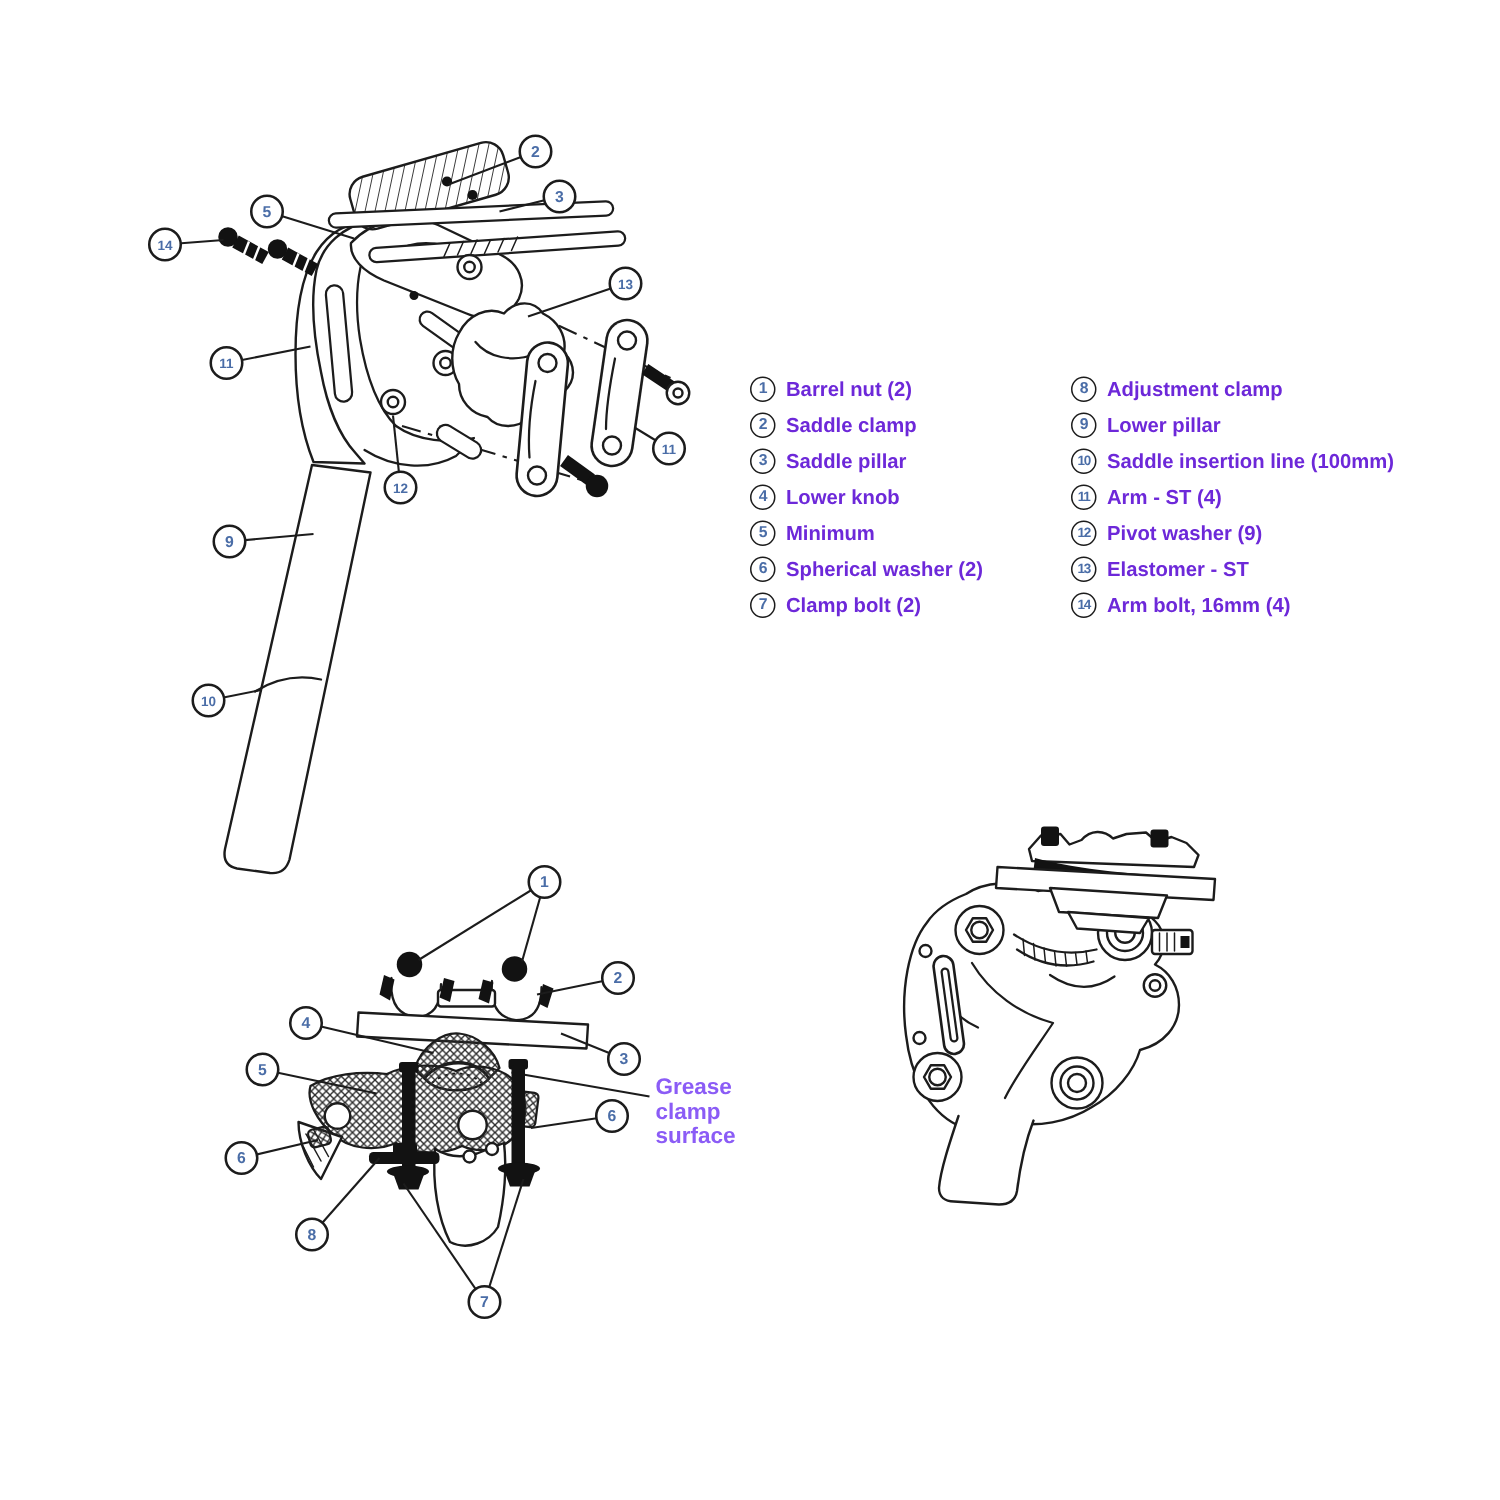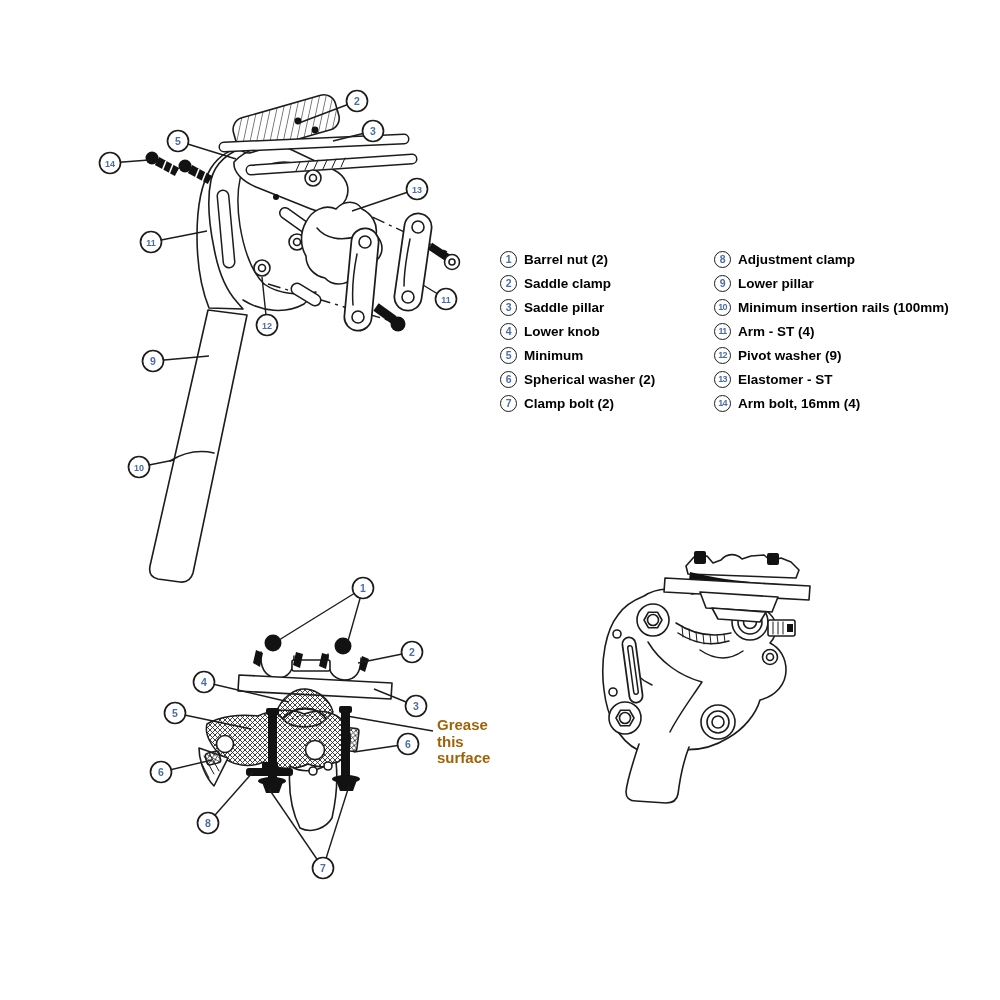--- a/index.html
+++ b/index.html
@@ -15,24 +15,24 @@
   .hatch{fill:url(#xh);stroke:#1c1c1c;stroke-width:1.5;stroke-linejoin:round;}
   .stripe{fill:url(#stripes);stroke:#1c1c1c;stroke-width:1.6;stroke-linejoin:round;}
   .dashdot{fill:none;stroke:#1c1c1c;stroke-width:1.4;stroke-dasharray:13 5 3 5;}
   .dots{fill:none;stroke:#1c1c1c;stroke-width:1.3;stroke-dasharray:2 3;}
   
   .legend-col{position:absolute;display:flex;flex-direction:column;}
   .lrow{display:flex;align-items:center;height:18px;margin-bottom:6px;}
   .lnum{flex:0 0 auto;width:17px;height:17px;border-radius:50%;border:1.6px solid #1c1c1c;
         color:#4a6da7;font-size:10.5px;font-weight:bold;display:flex;align-items:center;
         justify-content:center;box-sizing:border-box;letter-spacing:-0.5px;background:#fff;}
-  .llabel{margin-left:7px;font-size:13.5px;font-weight:bold;color:#000000;white-space:nowrap;}
+  .llabel{margin-left:7px;font-size:13.5px;font-weight:bold;color:#6d28d9;white-space:nowrap;}
   
   .grease{position:absolute;left:437px;top:717px;font-size:15px;font-weight:bold;
-          color:#a16207;line-height:16.5px;}
+          color:#8b5cf6;line-height:16.5px;}
 </style>
 </head>
 <body>
 
 <div class="page">
 
 <svg id="diagram" width="1000" height="1000" viewBox="0 0 1000 1000">
   <defs>
     <pattern id="xh" width="5" height="5" patternUnits="userSpaceOnUse">
       <path d="M0,0 L5,5 M5,0 L0,5" stroke="#2a2a2a" stroke-width="0.9"></path>
@@ -404,21 +404,21 @@
   <div class="lrow">
         <span class="lnum">8</span>
         <span class="llabel">Adjustment clamp</span>
       </div>
   <div class="lrow">
         <span class="lnum">9</span>
         <span class="llabel">Lower pillar</span>
       </div>
   <div class="lrow">
         <span class="lnum" style="font-size: 9px; letter-spacing: -0.8px;">10</span>
-        <span class="llabel">Minimum insertion rails (100mm)</span>
+        <span class="llabel">Saddle insertion line (100mm)</span>
       </div>
   <div class="lrow">
         <span class="lnum" style="font-size: 9px; letter-spacing: -0.8px;">11</span>
         <span class="llabel">Arm - ST (4)</span>
       </div>
   <div class="lrow">
         <span class="lnum" style="font-size: 9px; letter-spacing: -0.8px;">12</span>
         <span class="llabel">Pivot washer (9)</span>
       </div>
   <div class="lrow">
@@ -426,17 +426,17 @@
         <span class="llabel">Elastomer - ST</span>
       </div>
   <div class="lrow">
         <span class="lnum" style="font-size: 9px; letter-spacing: -0.8px;">14</span>
         <span class="llabel">Arm bolt, 16mm (4)</span>
       </div>
 </div>
 
 <div class="grease">
   <div>Grease</div>
-  <div>this</div>
+  <div>clamp</div>
   <div>surface</div>
 </div>
 
 </div>
 
 </body></html>

